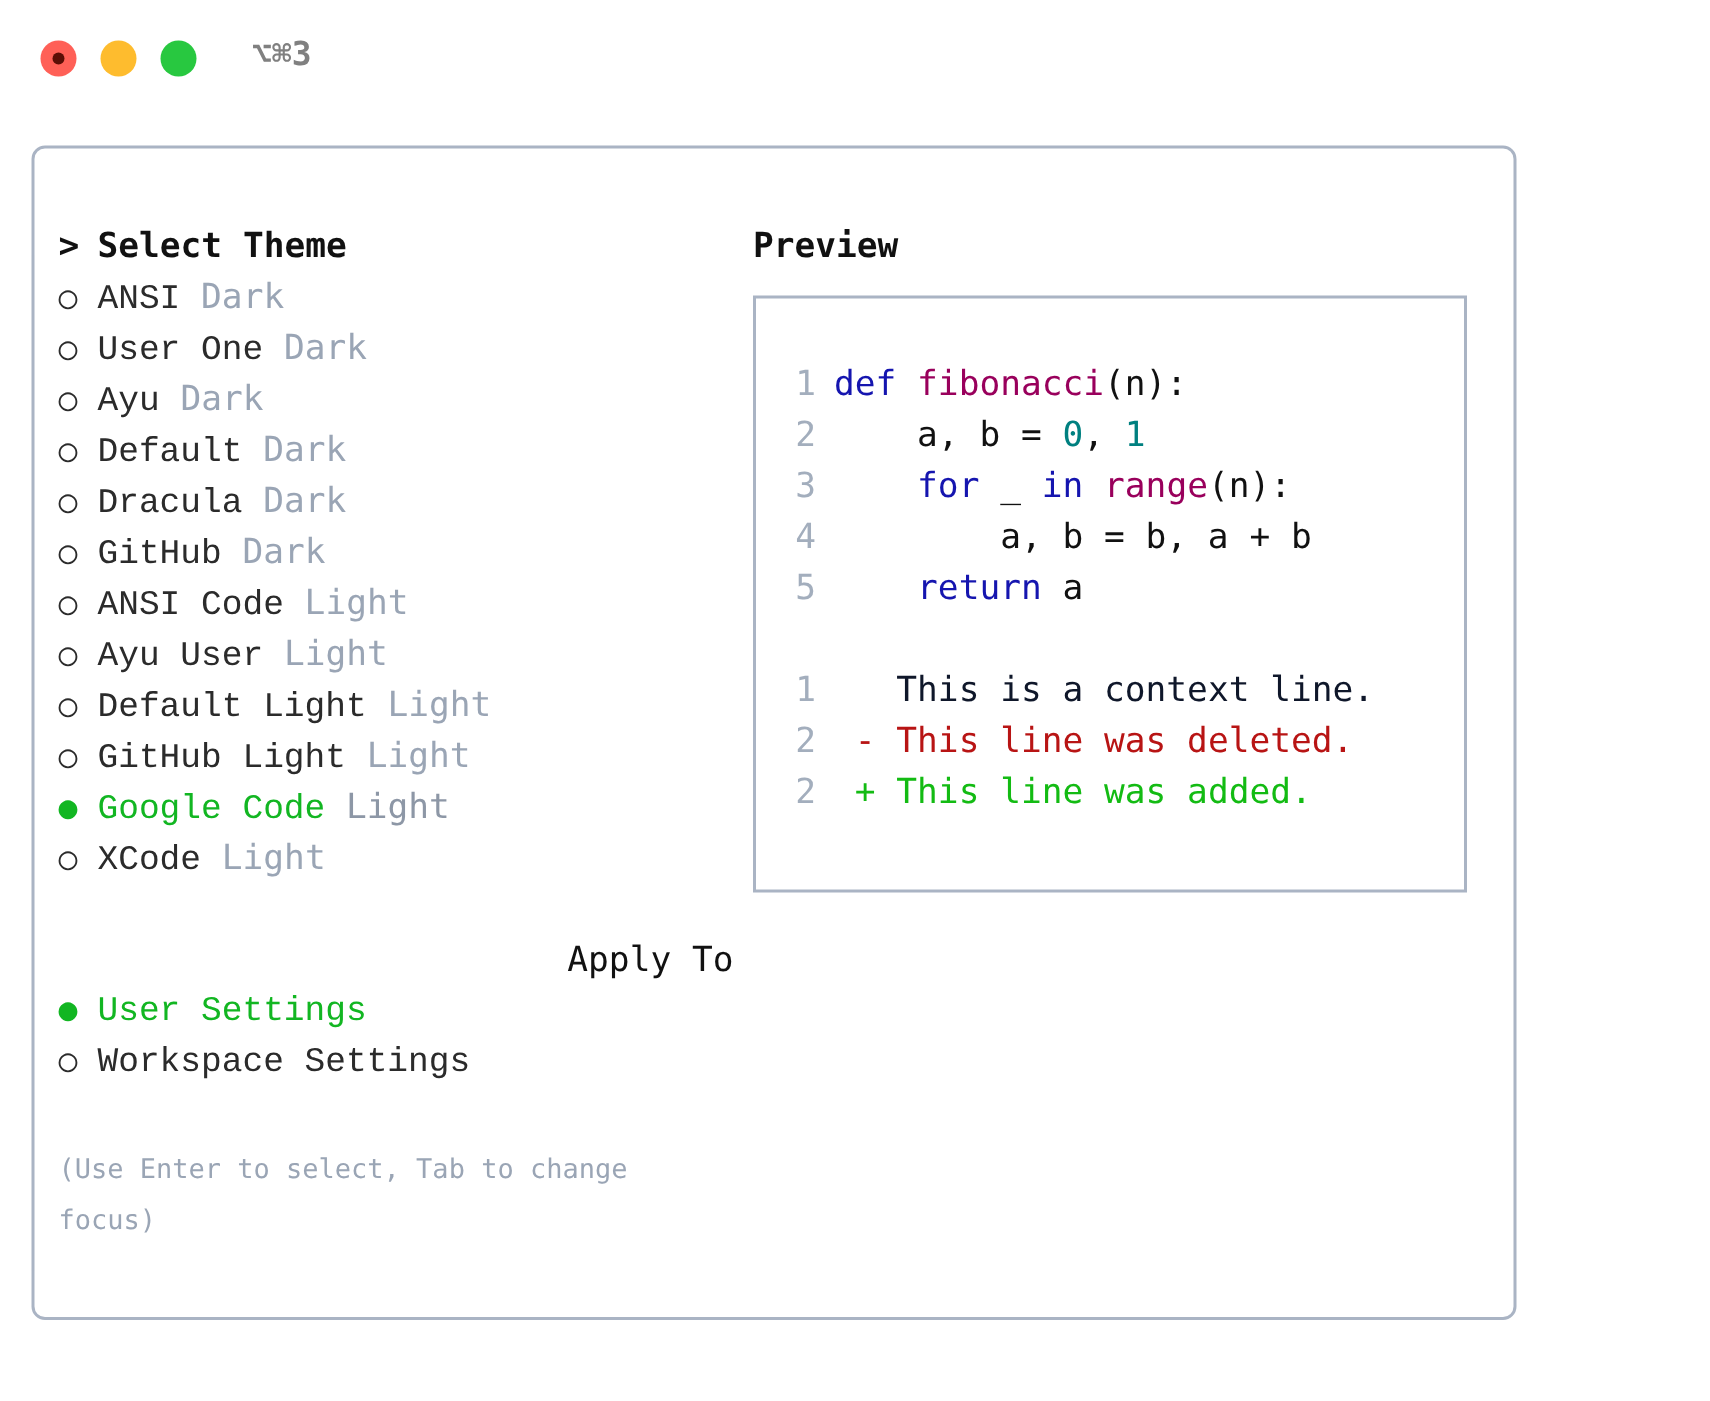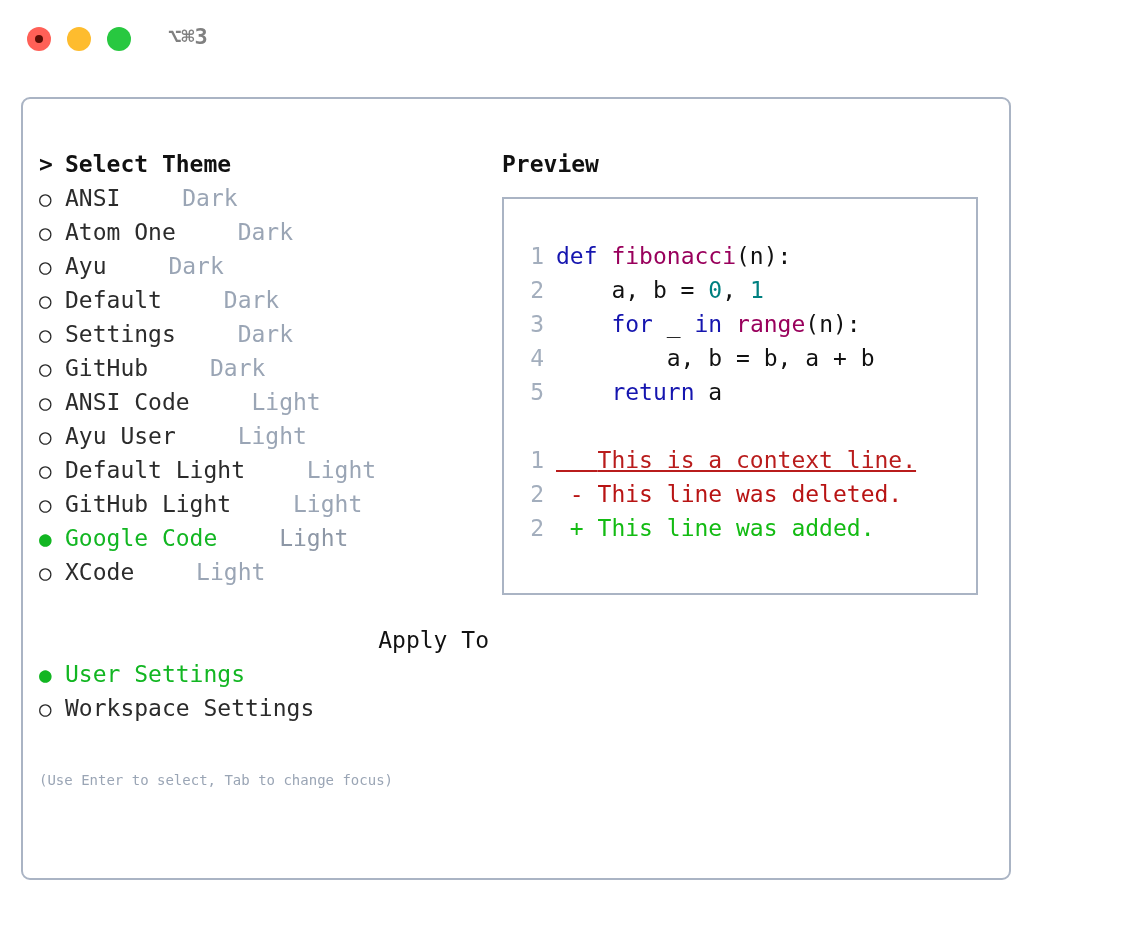--- a/index.html
+++ b/index.html
@@ -93,39 +93,39 @@
     flex: 0 0 26px;
     color: #2b2b2b;
     font-size: 21px;
   }
   .marker.sel { color: #12b622; }
   .header-row {
     font-weight: bold;
     color: #111111;
   }
   .header-row .marker { color: #111111; font-weight: bold; font-size: 23px; }
-  .label { color: #2b2b2b; }
+  .label { color: #2b2b2b; font-family: Liberation Mono, monospace; }
   .label.selected { color: #12b622; }
-  .suffix { color: #9aa5b5; margin-left: 48px; }
+  .suffix { color: #9aa5b5; }
   .suffix.selected { color: #8d97a6; }
 
   .section-head {
     display: flex;
     align-items: baseline;
     height: 34px;
     font-size: 23px;
     color: #111111;
     white-space: pre;
     justify-content: space-between;
   }
   .section-head .marker { color: transparent; }
   .spacer-md { height: 34px; }
 
   .hint {
-    font-size: 14px;
+    font-size: 18px;
     color: #9aa5b5;
     line-height: 34px;
     white-space: pre-wrap;
     width: 412px;
   }
 
   
   .right-col {
     position: absolute;
     left: 479px;
@@ -170,21 +170,21 @@
   .tok-pl   { color: #111111; }
 
   .diff-area {
     position: absolute;
     left: 14px;
     top: 244px;
     font-size: 23px;
     line-height: 34px;
     white-space: pre;
   }
-  .diff-ctx { color: #b91c1c; text-decoration: underline; }
+  .diff-ctx { color: #0f172a; }
   .diff-del { color: #b81414; }
   .diff-add { color: #13bb13; }
 </style>
 </head>
 <body>
 
 <div class="window">
 
   <div class="titlebar">
     <div class="tl-dot tl-red"></div>
@@ -198,24 +198,24 @@
 
     <div class="left-col">
 
       <div class="row header-row">
         <span class="marker">&gt;</span>
         <span>Select Theme</span>
       </div>
 
       <div id="theme-list">
           <div class="row"><span class="marker">○</span><span class="label">ANSI</span><span class="suffix"> Dark</span></div>
-          <div class="row"><span class="marker">○</span><span class="label">Atom One</span><span class="suffix"> Dark</span></div>
+          <div class="row"><span class="marker">○</span><span class="label">User One</span><span class="suffix"> Dark</span></div>
           <div class="row"><span class="marker">○</span><span class="label">Ayu</span><span class="suffix"> Dark</span></div>
           <div class="row"><span class="marker">○</span><span class="label">Default</span><span class="suffix"> Dark</span></div>
-          <div class="row"><span class="marker">○</span><span class="label">Settings</span><span class="suffix"> Dark</span></div>
+          <div class="row"><span class="marker">○</span><span class="label">Dracula</span><span class="suffix"> Dark</span></div>
           <div class="row"><span class="marker">○</span><span class="label">GitHub</span><span class="suffix"> Dark</span></div>
           <div class="row"><span class="marker">○</span><span class="label">ANSI Code</span><span class="suffix"> Light</span></div>
           <div class="row"><span class="marker">○</span><span class="label">Ayu User</span><span class="suffix"> Light</span></div>
           <div class="row"><span class="marker">○</span><span class="label">Default Light</span><span class="suffix"> Light</span></div>
           <div class="row"><span class="marker">○</span><span class="label">GitHub Light</span><span class="suffix"> Light</span></div>
           <div class="row"><span class="marker sel">●</span><span class="label selected">Google Code</span><span class="suffix selected"> Light</span></div>
           <div class="row"><span class="marker">○</span><span class="label">XCode</span><span class="suffix"> Light</span></div>
         </div>
 
       <div class="spacer-md"></div>

